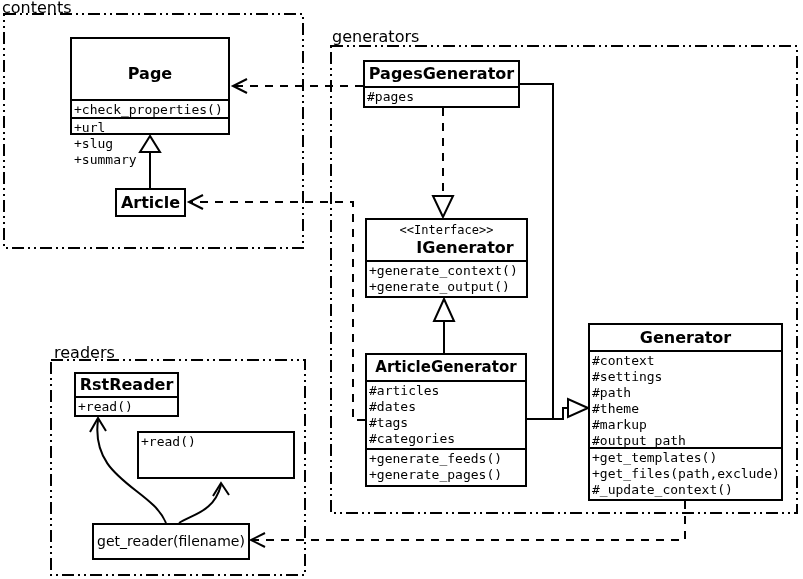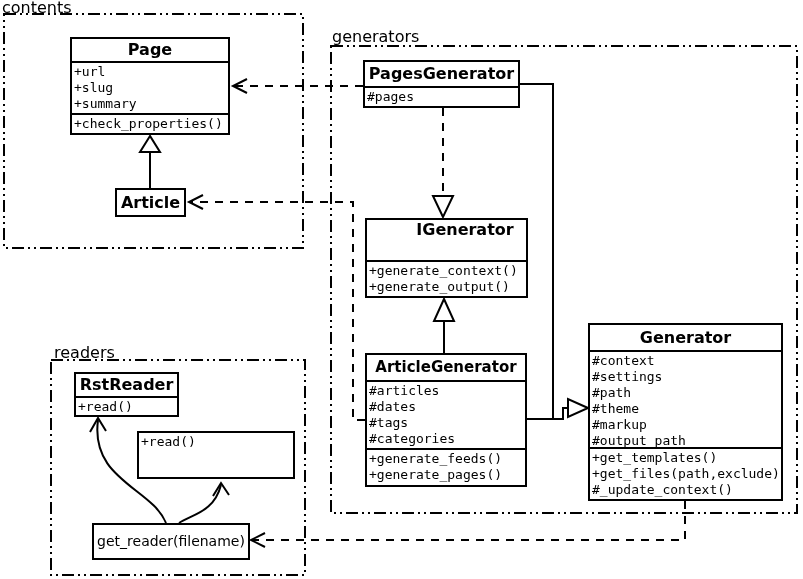--- a/index.html
+++ b/index.html
@@ -93,44 +93,45 @@
       <path d="M 179,523 C 193,514 214,512 221,485" fill="none" stroke="#000" stroke-width="2"></path>
       <polyline points="213,496 221,483 229,495" fill="none" stroke="#000" stroke-width="2"></polyline>
     </g>
   </svg>
 
   <div class="pkg-label" style="left:2px; top:0px;">contents</div>
   <div class="pkg-label" style="left:332px; top:29px;">generators</div>
   <div class="pkg-label" style="left:54px; top:345px;">readers</div>
 
   <div class="box" style="left:70px; top:37px; width:160px; height:98px;">
-    <div class="comp title" style="height:22px; line-height:22px;">Page</div>
+    <div class="comp title" style="height:36px; line-height:22px;margin-top:24px;">Page</div>
+    <div class="comp members" style="height:18px;">
+      <div class="member">+check_properties()</div>
+    </div>
     <div class="comp members" style="height:52px;">
       <div class="member">+url</div>
       <div class="member">+slug</div>
       <div class="member">+summary</div>
-    </div>
-    <div class="comp members" style="height:18px;">
-      <div class="member">+check_properties()</div>
     </div>
   </div>
 
   <div class="box" style="left:115px; top:188px; width:71px; height:29px;">
     <div class="comp title" style="height:25px; line-height:25px;">Article</div>
   </div>
 
   <div class="box" style="left:363px; top:60px; width:157px; height:48px;">
     <div class="comp title" style="height:24px; line-height:24px;">PagesGenerator</div>
     <div class="comp members" style="height:20px;">
       <div class="member">#pages</div>
     </div>
   </div>
 
   <div class="box" style="left:365px; top:218px; width:163px; height:80px;">
     <div class="comp" style="height:40px;">
+      <div class="stereotype">&lt;&lt;Interface&gt;&gt;</div>
       <div class="title" style="line-height:20px;padding-left:37px;">IGenerator</div>
     </div>
     <div class="comp members" style="height:36px;">
       <div class="member">+generate_context()</div>
       <div class="member">+generate_output()</div>
     </div>
   </div>
 
   <div class="box" style="left:365px; top:353px; width:162px; height:134px;">
     <div class="comp title" style="height:25px; line-height:25px; font-size:15px;">ArticleGenerator</div>

